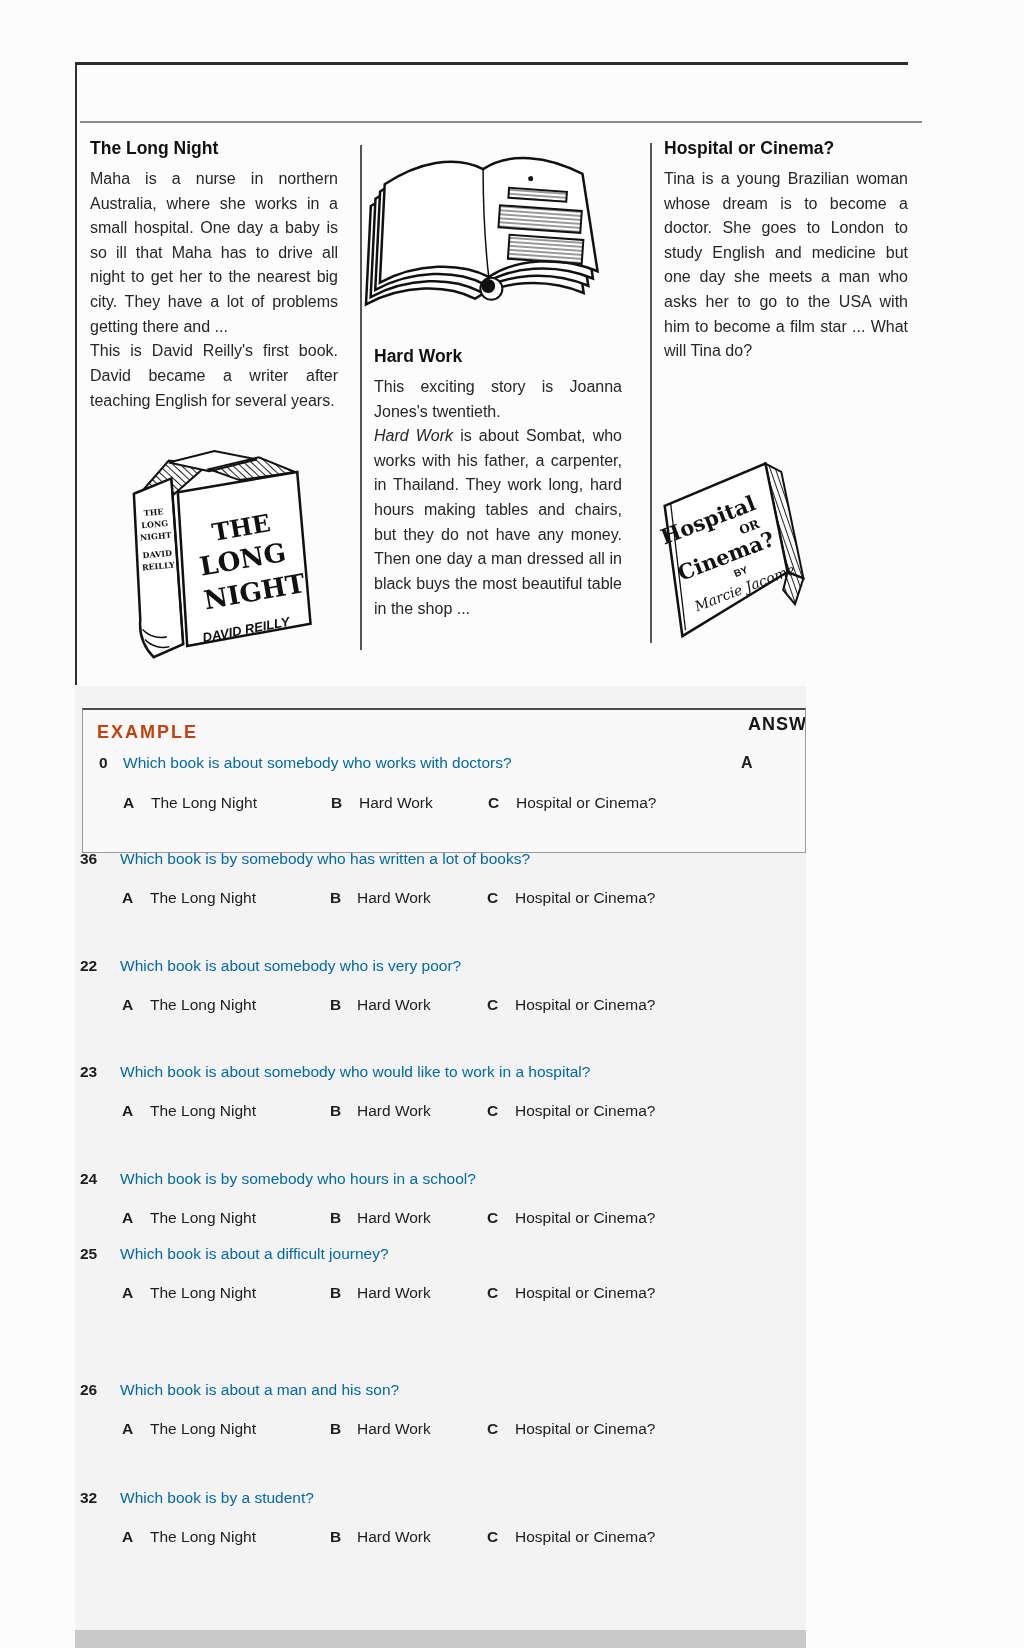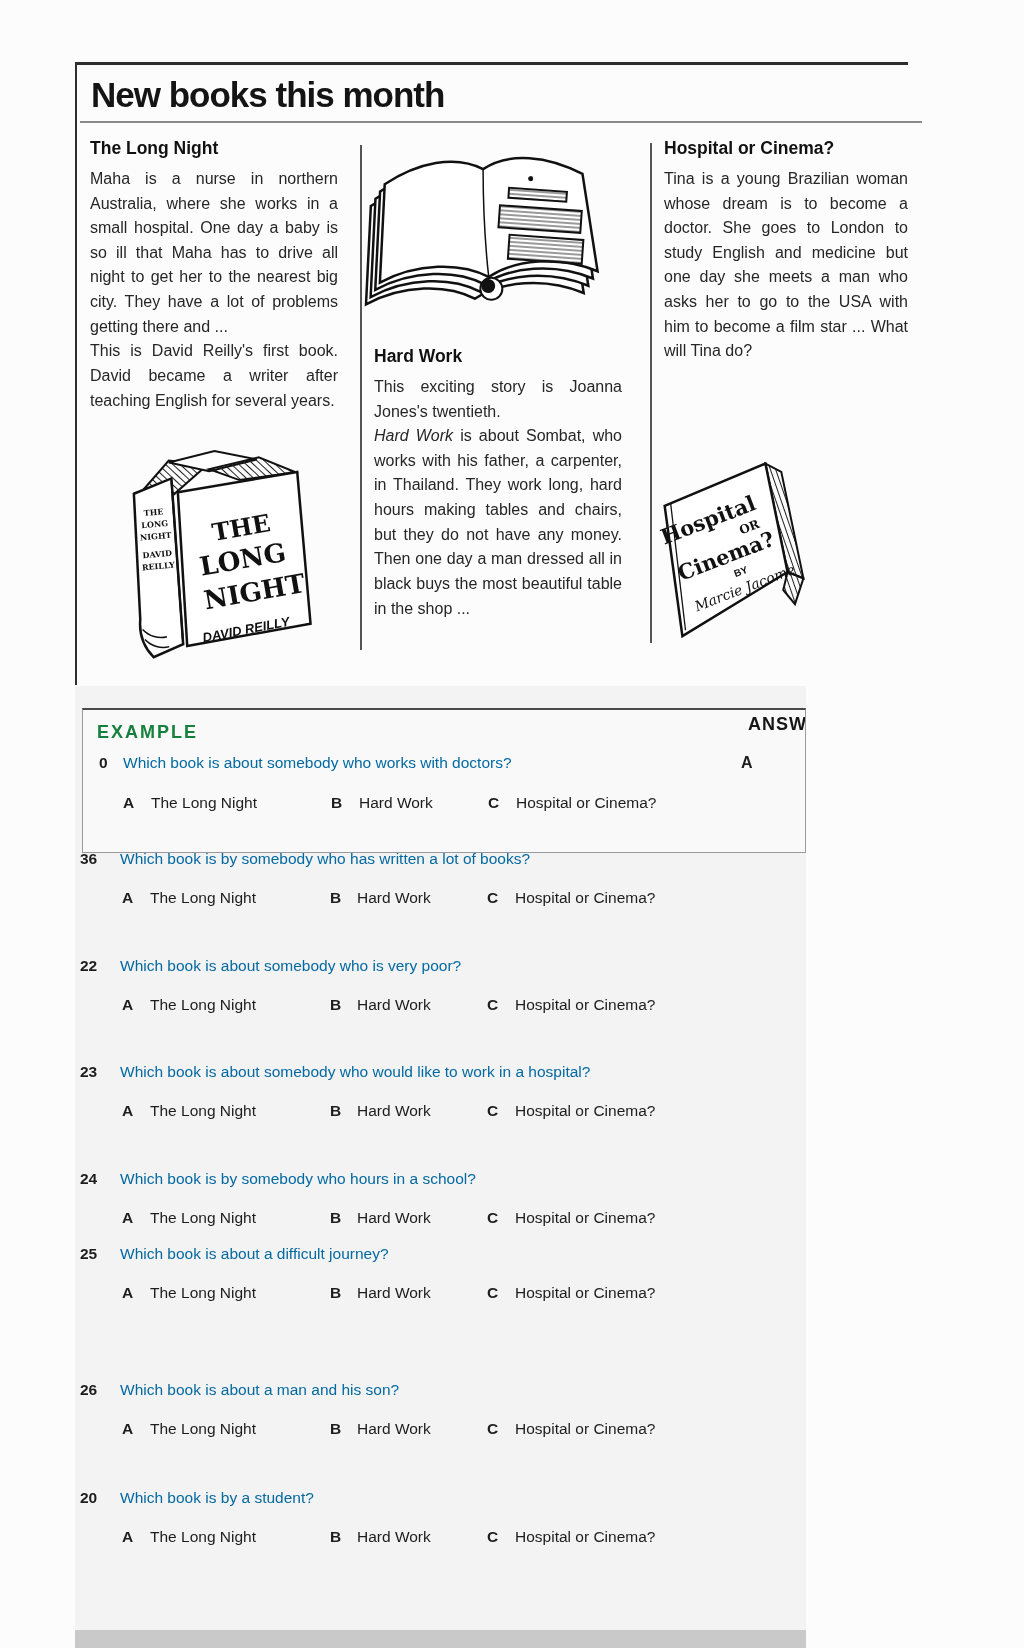--- a/index.html
+++ b/index.html
@@ -25,21 +25,21 @@
 
   .illus{position:absolute;}
   .illus-openbook{left:285px;top:84px;width:250px;height:190px;}
   .illus-longnight{left:37px;top:382px;width:200px;height:212px;}
   .illus-hospital{left:569px;top:380px;width:170px;height:200px;}
 
   
   .qa-panel{position:absolute;left:75px;top:686px;width:731px;height:962px;background:#f3f3f3;}
   .example-box{position:absolute;left:7px;top:22px;width:722px;height:142px;background:#f9f9f9;
                border:1px solid #9a9a9a;border-top:2px solid #4a4a4a;overflow:hidden;}
-  .ex-h{position:absolute;left:14px;top:12px;font-size:18px;font-weight:bold;letter-spacing:2px;color:#15803d;}
+  .ex-h{position:absolute;left:14px;top:12px;font-size:18px;font-weight:bold;letter-spacing:2px;color:#c2410c;}
   .ans-h{position:absolute;right:-2px;top:4px;font-size:18px;font-weight:bold;letter-spacing:1px;color:#161616;}
   .ex-qline{position:absolute;left:0;top:44px;width:100%;height:22px;}
   .ex-qline .qnum{left:16px;}
   .ex-qline .qtext{left:40px;}
   .ex-ans{position:absolute;left:658px;top:0;font-weight:bold;font-size:16px;}
   .ex-opts{position:absolute;left:0;top:84px;width:100%;height:22px;}
   .example-box .lA{left:40px}.example-box .oA{left:68px}
   .example-box .lB{left:248px}.example-box .oB{left:276px}
   .example-box .lC{left:405px}.example-box .oC{left:433px}
 
@@ -58,21 +58,20 @@
 
   .bottom-strip{position:absolute;left:0;top:944px;width:100%;height:18px;background:#c9c9c9;}
   em{font-style:italic;}
 </style>
 </head>
 <body>
 
 <div class="page">
 
   <section class="newbooks-box">
-    <h1 class="nb-title">New books this month</h1>
     <div class="title-rule"></div>
 
     <div class="divider d1"></div>
     <div class="divider d2"></div>
 
     <article class="col col1">
       <h2>The Long Night</h2>
       <p>Maha is a nurse in northern Australia, where she works in a small hospital. One day a baby is so ill that Maha has to drive all night to get her to the nearest big city. They have a lot of problems getting there and ...</p>
       <p>This is David Reilly's first book. David became a writer after teaching English for several years.</p>
     </article>
@@ -266,21 +265,21 @@
         <span class="olabel oA">The Long Night</span>
         <span class="letter lB">B</span>
         <span class="olabel oB">Hard Work</span>
         <span class="letter lC">C</span>
         <span class="olabel oC">Hospital or Cinema?</span>
       </div>
     </div>
 
     <div class="qblock" style="top:803px">
       <div class="qrow">
-        <span class="qnum">20</span>
+        <span class="qnum">32</span>
         <span class="qtext">Which book is by a student?</span>
       </div>
       <div class="opts">
         <span class="letter lA">A</span>
         <span class="olabel oA">The Long Night</span>
         <span class="letter lB">B</span>
         <span class="olabel oB">Hard Work</span>
         <span class="letter lC">C</span>
         <span class="olabel oC">Hospital or Cinema?</span>
       </div>

